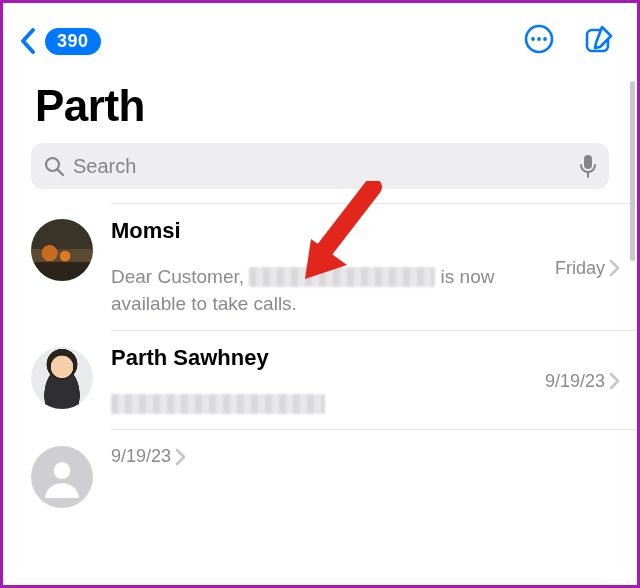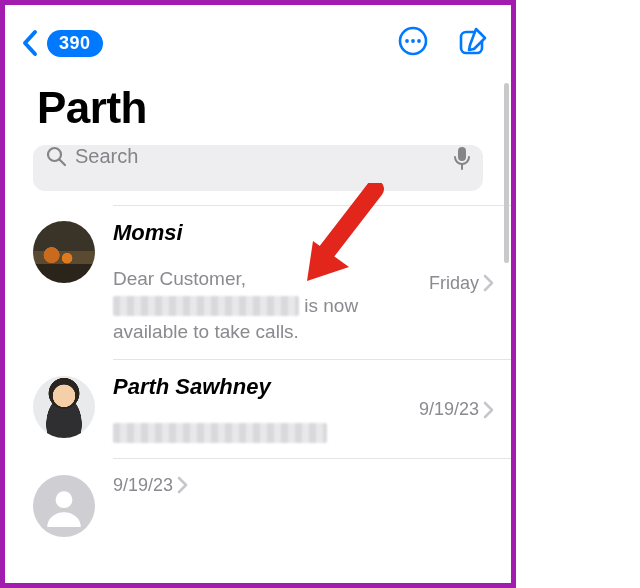--- a/index.html
+++ b/index.html
@@ -1,41 +1,41 @@
 <!DOCTYPE html>
 <html><head>
 <meta charset="utf-8">
 <style>
   * { box-sizing: border-box; margin: 0; padding: 0; }
   html, body { width: 640px; height: 588px; font-family: -apple-system, "Helvetica Neue", Arial, sans-serif; background: #fff; }
-  .frame { width: 516px; height: 588px; border: 5px solid #a21caf; position: relative; overflow: hidden; background: #fff; }
+  .frame { width: 640px; height: 588px; border: 3px solid #a21caf; position: relative; overflow: hidden; background: #fff; }
   .scroll-indicator { position: absolute; right: 2px; top: 78px; width: 5px; height: 180px; background: #c9c9cc; border-radius: 3px; }
 
   .header { display: flex; align-items: center; padding: 20px 22px 10px 16px; }
   .back-btn { display: flex; align-items: center; gap: 6px; }
   .chev { width: 20px; height: 28px; }
   .badge { background: #0079ff; color: #fff; font-size: 18px; font-weight: 600; padding: 3px 12px; border-radius: 15px; letter-spacing: 0.5px; }
   .spacer { flex: 1; }
   .hdr-icon { margin-left: 28px; }
 
   .title { font-size: 44px; font-weight: 800; letter-spacing: -0.5px; padding: 12px 0 12px 32px; color: #000; }
 
   .search-wrap { padding: 0 28px 14px 28px; }
-  .search { background: #eeeef0; border-radius: 12px; height: 46px; display: flex; align-items: flex-start; padding: 0 12px; gap: 8px; }
+  .search { background: #eeeef0; border-radius: 12px; height: 46px; display: flex; align-items: center; padding: 0 12px; gap: 8px; }
   .search input { flex: 1; border: none; background: transparent; font-size: 20px; color: #333; outline: none; }
   .search input::placeholder { color: #848489; }
 
   .list { padding-left: 28px; }
   .row { display: flex; align-items: flex-start; }
   .avatar { width: 62px; height: 62px; border-radius: 50%; flex: 0 0 62px; margin-top: 16px; margin-right: 18px; background: #ddd; overflow: hidden; position: relative; }
   .row-body { flex: 1; border-bottom: 1px solid #e4e4e7; padding: 14px 10px 14px 0; display: flex; }
   .list .row:first-child .row-body { border-top: 1px solid #e4e4e7; }
   .row-main { flex: 1; min-width: 0; }
   .row-side { display: flex; align-items: center; gap: 4px; color: #8a8a8f; font-size: 18px; padding-top: 2px; padding-right: 6px; white-space: nowrap; }
-  .name { font-size: 22px; font-weight: 600; color: #000; display: flex; align-items: center; gap: 8px; font-style: italic; }
+  .name { font-size: 22px; font-weight: 600; color: #000; display: flex; align-items: center; gap: 8px; }
   .preview { font-size: 19px; color: #8a8a8f; line-height: 1.32; margin-top: 19px; }
   .preview span { vertical-align: middle; }
   .blur { display: inline-block; height: 20px; border-radius: 2px;
     background: repeating-linear-gradient(90deg, #d9d9dc 0 7px, #e8e8ea 7px 14px);
     filter: blur(1px); vertical-align: middle; }
 
   
   .av1 { background: radial-gradient(circle at 30% 55%, #c86b1e 0 14%, transparent 15%),
                     radial-gradient(circle at 55% 60%, #e07a20 0 10%, transparent 11%),
                     linear-gradient(#3a3428 0 48%, #5b4a32 48% 70%, #2a241a 70% 100%); }

